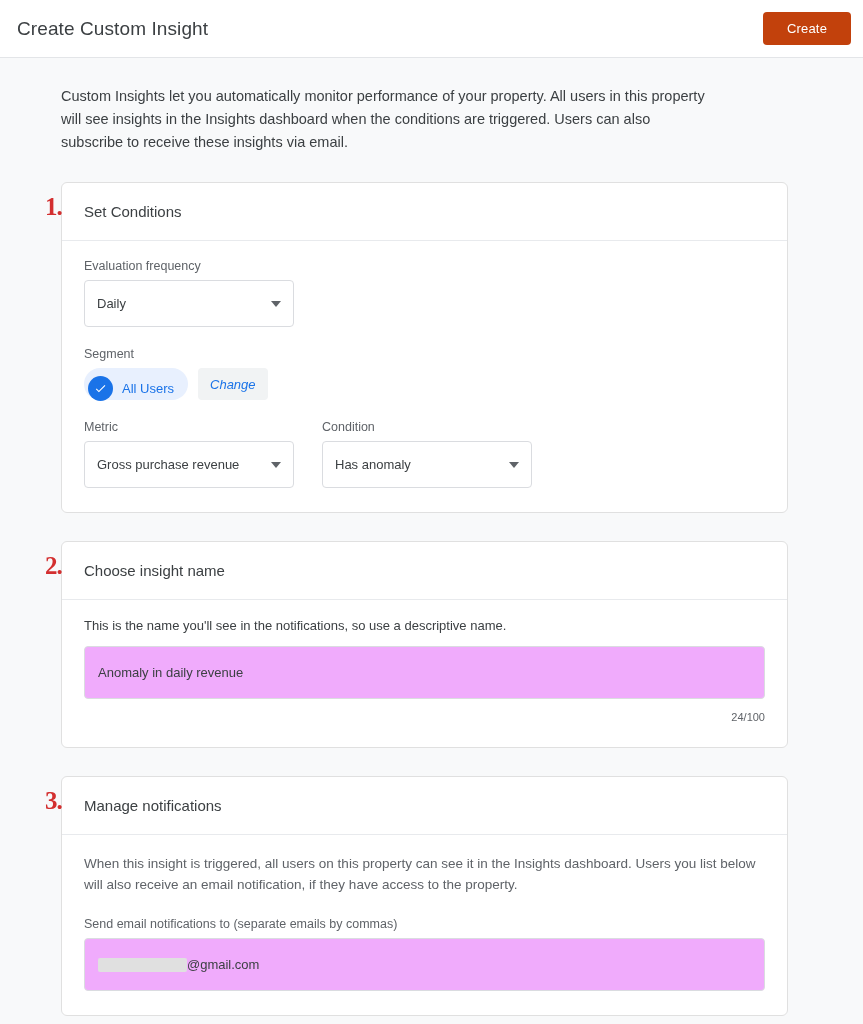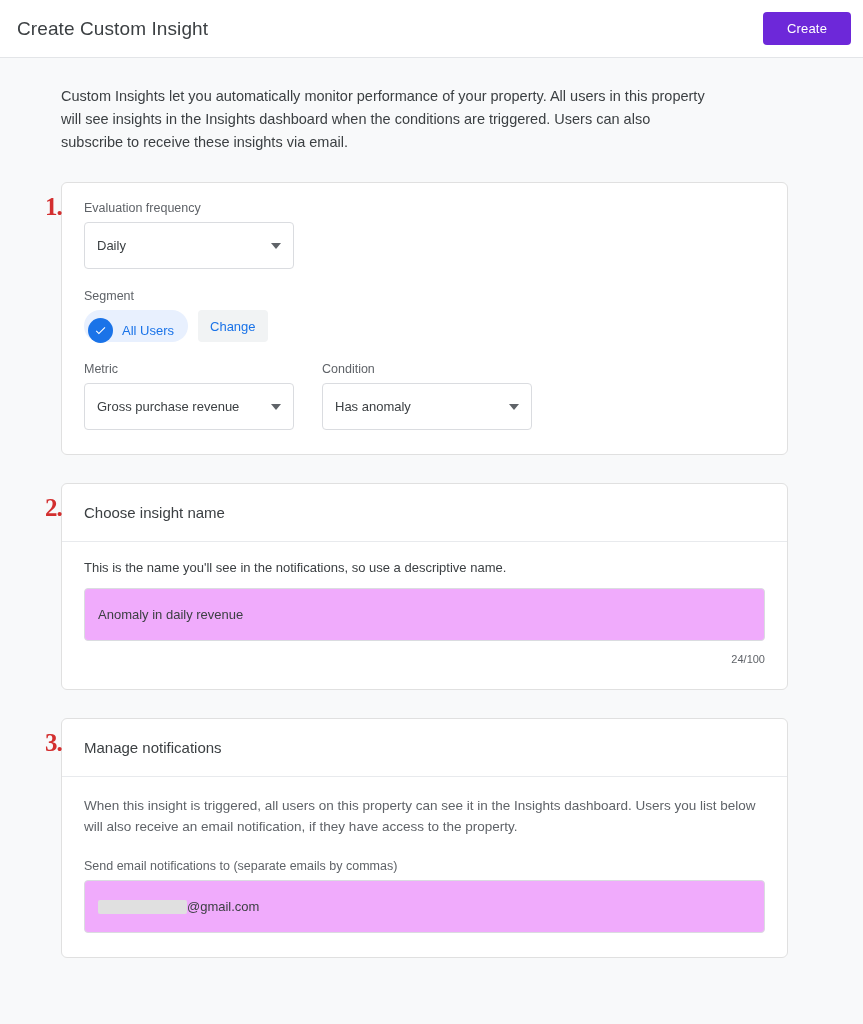--- a/index.html
+++ b/index.html
@@ -28,21 +28,21 @@
     position: relative;
   }
   .header-title {
     font-size: 19px;
     color: #3c4043;
     font-weight: 400;
     letter-spacing: 0.1px;
   }
   .header-spacer { flex: 1; }
   .create-button {
-    background: #6d28d9;
+    background: #c2410c;
     color: #ffffff;
     border: none;
     border-radius: 4px;
     height: 33px;
     min-width: 88px;
     font-size: 13px;
     font-family: "Liberation Sans", sans-serif;
     letter-spacing: 0.2px;
     cursor: pointer;
     padding: 0 16px;
@@ -156,20 +156,21 @@
   .change-btn {
     background: #f1f3f4;
     color: #1a73e8;
     border: none;
     border-radius: 4px;
     height: 32px;
     padding: 0 12px;
     font-size: 13px;
     font-family: "Liberation Sans", sans-serif;
     cursor: pointer;
+    font-style: italic;
   }
 
   
   .textbox {
     border: 1px solid #dadce0;
     border-radius: 4px;
     height: 53px;
     display: flex;
     align-items: center;
     padding: 0 13px;
@@ -215,20 +216,23 @@
 </div>
 
 <div class="page">
 
   <div class="intro">Custom Insights let you automatically monitor performance of your property. All users in this property will see insights in the Insights dashboard when the conditions are triggered. Users can also subscribe to receive these insights via email.</div>
 
   <div class="gap-28"></div>
 
   <div class="card">
     <div class="step-num">1.</div>
+    <div class="card-header">
+      <span>Set Conditions</span>
+    </div>
     <div class="card-body">
 
       <div class="group">
         <div class="field-label">Evaluation frequency</div>
         <div class="select">
           <span class="val">Daily</span>
           <span class="caret"></span>
         </div>
       </div>
 

